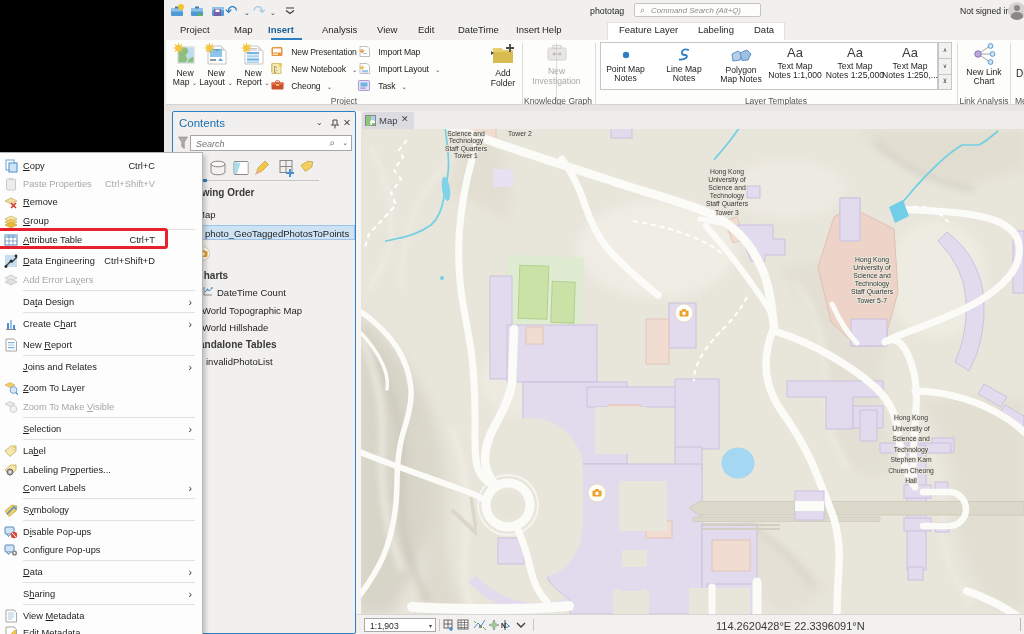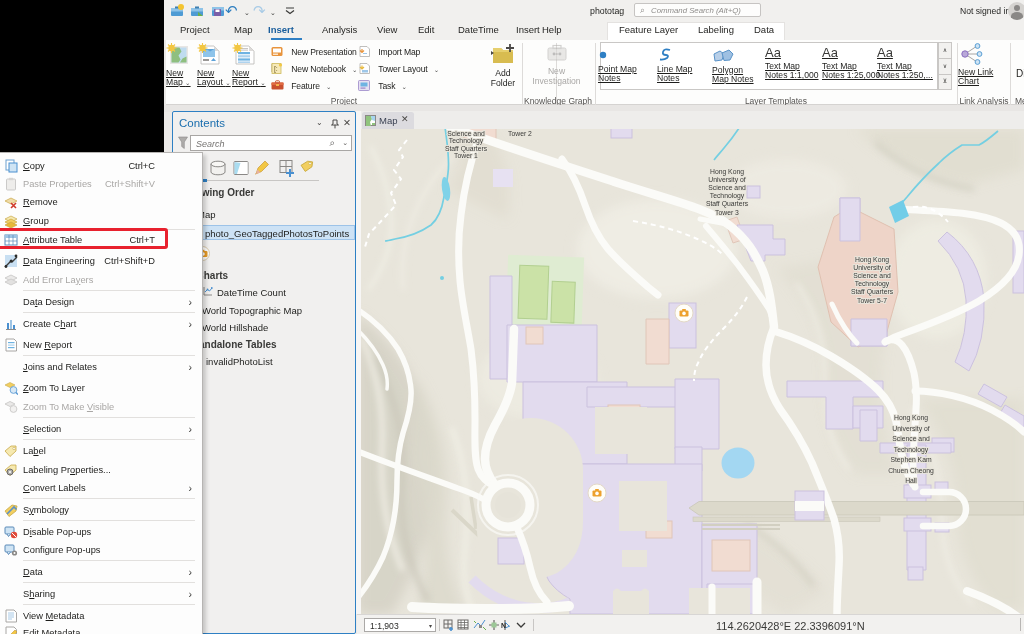--- a/index.html
+++ b/index.html
@@ -6,21 +6,21 @@
 html,body { width:1024px; height:634px; overflow:hidden; font-family:"Liberation Sans", sans-serif; }
 #app { position:relative; width:1024px; height:634px; background:#eceae8; }
 
 #titlebar { position:absolute; left:0; top:0; width:1024px; height:22px; background:#f1f0ee; }
 #tabrow { position:absolute; left:0; top:22px; width:1024px; height:18px; background:#f1f0ee; }
 .rtab { position:absolute; top:2px; font-size:9.5px; color:#262624; }
 #ribbon { position:absolute; left:166px; top:40px; width:858px; height:65px; background:#fdfdfc; border-bottom:1px solid #d5d3d1; }
 #graystrip { position:absolute; left:0; top:105px; width:1024px; height:7px; background:#e8e6e4; }
 .glabel { position:absolute; top:56px; font-size:8.5px; color:#555351; text-align:center; }
 .gsep { position:absolute; top:3px; height:92px; width:1px; background:#dddbd9; }
-.bigbtn { position:absolute; top:3px; text-align:left; font-size:8.6px; color:#1e1e1c; line-height:1.12;text-decoration:underline; }
+.bigbtn { position:absolute; top:3px; text-align:center; font-size:8.6px; color:#1e1e1c; line-height:1.12; }
 .smallrow { position:absolute; font-size:8.6px; color:#1e1e1c; white-space:nowrap; letter-spacing:-0.15px; }
 .chev { font-size:6.5px; color:#444; }
 
 #panel { position:absolute; left:172px; top:111px; width:184px; height:523px; background:#f1f0ef; border:1px solid #2e80c4; border-radius:2px; }
 
 #mapview { position:absolute; left:357px; top:111px; width:667px; height:523px; }
 #maptabbar { position:absolute; left:0; top:0; width:667px; height:18px; background:#eeedeb; }
 #mapcontent { position:absolute; left:0; top:18px; width:667px; height:485px; background:#e9e6dc; overflow:hidden; }
 #statusbar { position:absolute; left:0; top:503px; width:667px; height:20px; background:#f2f1ef; border-top:1px solid #d8d6d4; }
 
@@ -165,38 +165,38 @@
         </svg>
       <span style="margin-left:6px">New Notebook</span> <span class="chev" style="margin-left:4px">⌄</span>
     </div>
     <div class="smallrow" style="left:105px;top:40px">
       <svg width="13" height="10" viewBox="0 0 13 10" style="vertical-align:-1.5px">
           <rect x="0.5" y="2.5" width="12" height="7" rx="1" fill="#c9502e"></rect>
           <rect x="0.5" y="2.5" width="12" height="2.5" fill="#e06a42"></rect>
           <rect x="4.5" y="0.8" width="4" height="2.2" rx="0.8" fill="none" stroke="#c9502e" stroke-width="1"></rect>
           <rect x="5" y="4" width="3" height="2" fill="#f4b24e"></rect>
         </svg>
-      <span style="margin-left:5px">Feature</span> <span class="chev" style="margin-left:4px">⌄</span>
+      <span style="margin-left:5px">Cheong</span> <span class="chev" style="margin-left:4px">⌄</span>
     </div>
 
     <div class="smallrow" style="left:192px;top:6px">
       <svg width="12" height="11" viewBox="0 0 12 11" style="vertical-align:-2px">
           <path d="M2 0.5 h7 l2.5 2.5 v7.5 h-9.5z" fill="#fff" stroke="#b0aeac" stroke-width="0.8"></path>
           <path d="M4 3 v3 m-2 -1.5 l2 2 2 -2" stroke="#e8943c" stroke-width="1.2" fill="none"></path>
           <rect x="5" y="7" width="4" height="1" fill="#9ec7e8"></rect>
         </svg>
       <span style="margin-left:6px">Import Map</span>
     </div>
     <div class="smallrow" style="left:192px;top:23px">
       <svg width="12" height="11" viewBox="0 0 12 11" style="vertical-align:-2px">
           <path d="M2 0.5 h7 l2.5 2.5 v7.5 h-9.5z" fill="#fff" stroke="#b0aeac" stroke-width="0.8"></path>
           <path d="M4 2.5 v3 m-2 -1.5 l2 2 2 -2" stroke="#e8b93c" stroke-width="1.2" fill="none"></path>
           <rect x="4" y="7" width="6" height="2.5" fill="#9ec7e8"></rect>
         </svg>
-      <span style="margin-left:6px">Tower Layout</span> <span class="chev" style="margin-left:4px">⌄</span>
+      <span style="margin-left:6px">Import Layout</span> <span class="chev" style="margin-left:4px">⌄</span>
     </div>
     <div class="smallrow" style="left:192px;top:40px">
       <svg width="12" height="11" viewBox="0 0 12 11" style="vertical-align:-2px">
           <rect x="0.5" y="0.5" width="11" height="10" rx="1" fill="#e6e0f2" stroke="#9a86c8" stroke-width="0.8"></rect>
           <rect x="2.5" y="2.5" width="7" height="4" fill="#6fb3e2"></rect>
           <rect x="2.5" y="7.5" width="5" height="1.2" fill="#9a86c8"></rect>
         </svg>
       <span style="margin-left:6px">Task</span> <span class="chev" style="margin-left:4px">⌄</span>
     </div>
     <div class="glabel" style="left:153px;width:50px">Project</div>

